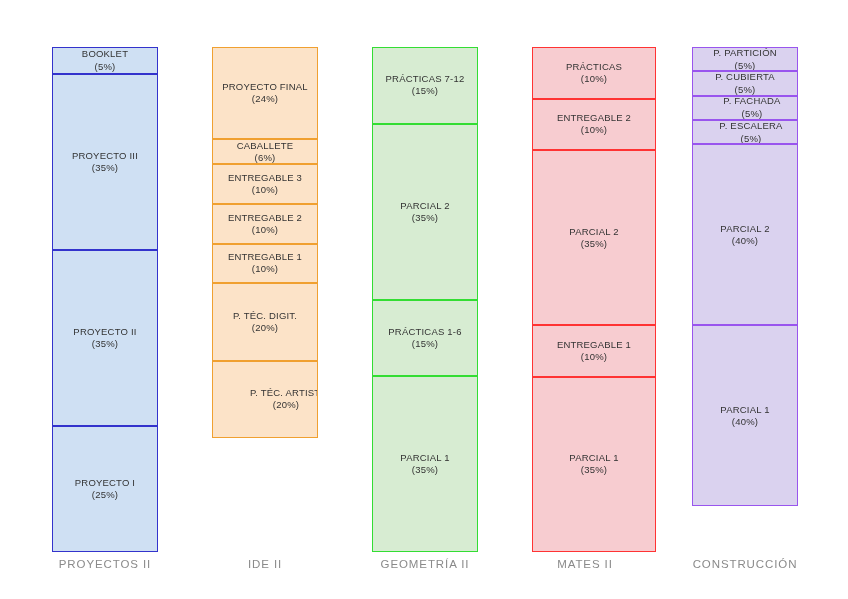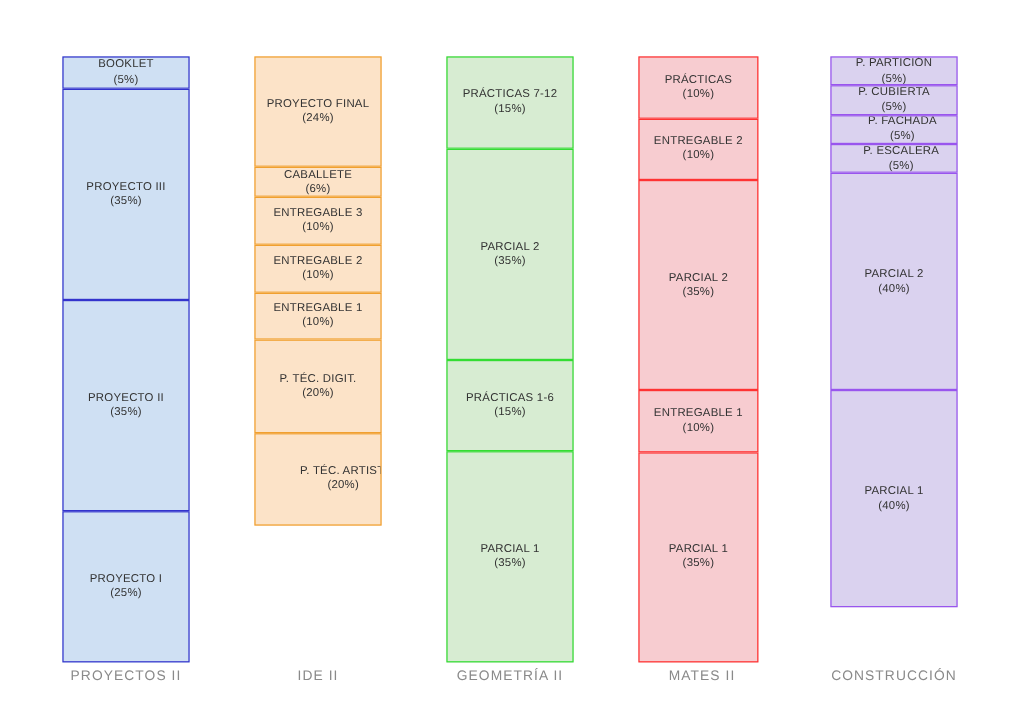--- a/index.html
+++ b/index.html
@@ -145,21 +145,21 @@
       <div class="segment pal-green" style="flex: 15 0 0%;">
         <span class="seg-name">PRÁCTICAS 1-6</span>
         <span class="seg-pct">(15%)</span>
       </div>
       <div class="segment pal-green" style="flex: 35 0 0%;">
         <span class="seg-name">PARCIAL 1</span>
         <span class="seg-pct">(35%)</span>
       </div>
     </div>
     <div class="column-label" style="left: 350px;">GEOMETRÍA II</div>
-    <div class="subject-column pal-red" style="left: 532px; width: 100px; top: 47px; height: 505px;">
+    <div class="subject-column pal-red" style="left: 532px; width: 124px; top: 47px; height: 505px;">
       <div class="segment pal-red" style="flex: 10 0 0%;">
         <span class="seg-name">PRÁCTICAS</span>
         <span class="seg-pct">(10%)</span>
       </div>
       <div class="segment pal-red" style="flex: 10 0 0%;">
         <span class="seg-name">ENTREGABLE 2</span>
         <span class="seg-pct">(10%)</span>
       </div>
       <div class="segment pal-red" style="flex: 35 0 0%;">
         <span class="seg-name">PARCIAL 2</span>

